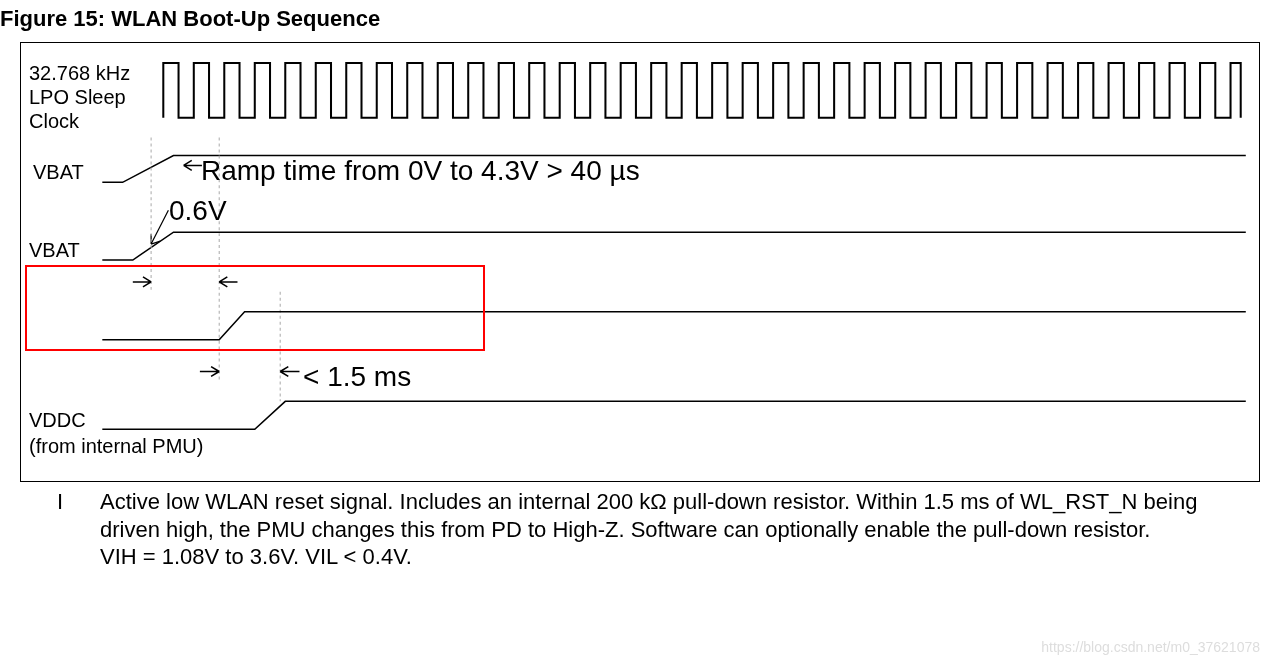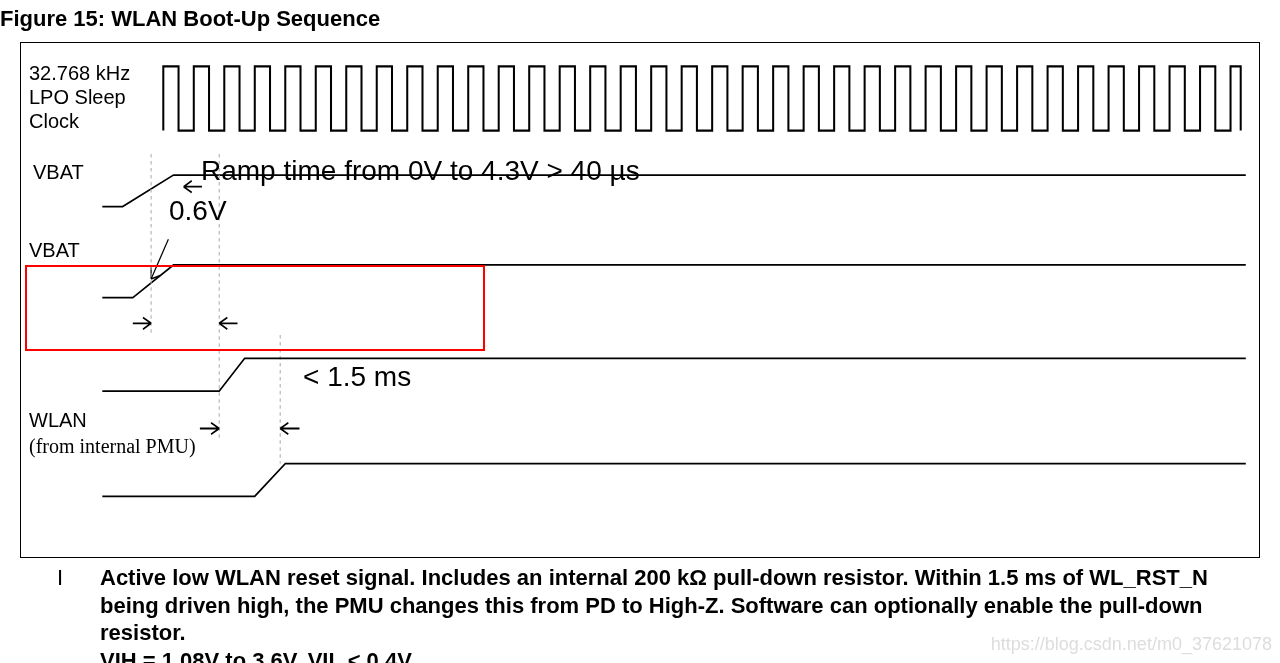--- a/index.html
+++ b/index.html
@@ -14,21 +14,21 @@
   .figure-title {
     text-align: left;
     font-weight: bold;
     font-size: 22px;
     padding-top: 6px;
     padding-bottom: 6px;
   }
   .diagram-box {
     margin: 4px 20px 0 20px;
     border: 1px solid #000;
-    height: 516px;
+    height: 440px;
     position: relative;
     padding: 10px;
     box-sizing: border-box;
   }
   .signal-label {
     font-size: 20px;
     position: absolute;
     color: #000;
   }
   .note-text {
@@ -61,24 +61,24 @@
   .desc-io {
     width: 80px;
     text-align: center;
   }
   .desc-text {
     flex: 1;
     padding-right: 20px;
   }
   .watermark {
     position: absolute;
-    right: 8px;
+    right: 20px;
     bottom: 8px;
     color: #ddd;
-    font-size: 18px;
+    font-size: 14px;
   }
 </style>
 </head>
 <body>
 
 <div class="figure-title">Figure 15:  WLAN Boot-Up Sequence</div>
 
 <div class="diagram-box">
 
   <svg class="diagram-svg" viewBox="0 0 1218 440" preserveAspectRatio="none">
@@ -108,33 +108,33 @@
     <path d="M80 388 L230 388 L260 360 L1205 360" fill="none" stroke="#000" stroke-width="1.5"></path>
   </svg>
 
   <div class="signal-label" style="left:8px; top:18px; max-width:120px; line-height:1.2;">32.768 kHz LPO Sleep Clock</div>
 
   <div class="signal-label" style="left:12px; top:118px;">VBAT</div>
 
   <div class="signal-label" style="left:8px; top:196px;">VBAT</div>
 
 
-  <div class="signal-label" style="left:8px; top:366px;">WLAN</div>
+  <div class="signal-label" style="left:8px; top:366px;">VDDC</div>
 
-  <div class="signal-label" style="left:8px; top:392px;font-family:Liberation Serif, serif;">(from internal PMU)</div>
+  <div class="signal-label" style="left:8px; top:392px;">(from internal PMU)</div>
 
   <div class="note-text" style="left:180px; top:112px;">Ramp time from 0V to 4.3V &gt; 40 µs</div>
 
   <div class="note-text" style="left:148px; top:152px;">0.6V</div>
 
 
   <div class="note-text" style="left:282px; top:318px;">&lt; 1.5 ms</div>
 
   <div class="red-box" style="left:4px; top:222px; width:460px; height:86px;"></div>
 </div>
 
 <div class="desc-row">
   <div class="desc-io">I</div>
-  <div class="desc-text" style="white-space: pre-line; font-weight: bold;">Active low WLAN reset signal. Includes an internal 200 kΩ pull-down resistor. Within 1.5 ms of WL_RST_N being driven high, the PMU changes this from PD to High-Z. Software can optionally enable the pull-down resistor.
+  <div class="desc-text" style="white-space: pre-line;">Active low WLAN reset signal. Includes an internal 200 kΩ pull-down resistor. Within 1.5 ms of WL_RST_N being driven high, the PMU changes this from PD to High-Z. Software can optionally enable the pull-down resistor.
 VIH = 1.08V to 3.6V. VIL &lt; 0.4V.</div>
 </div>
 
 <div class="watermark">https://blog.csdn.net/m0_37621078</div>
 
 </body></html>

